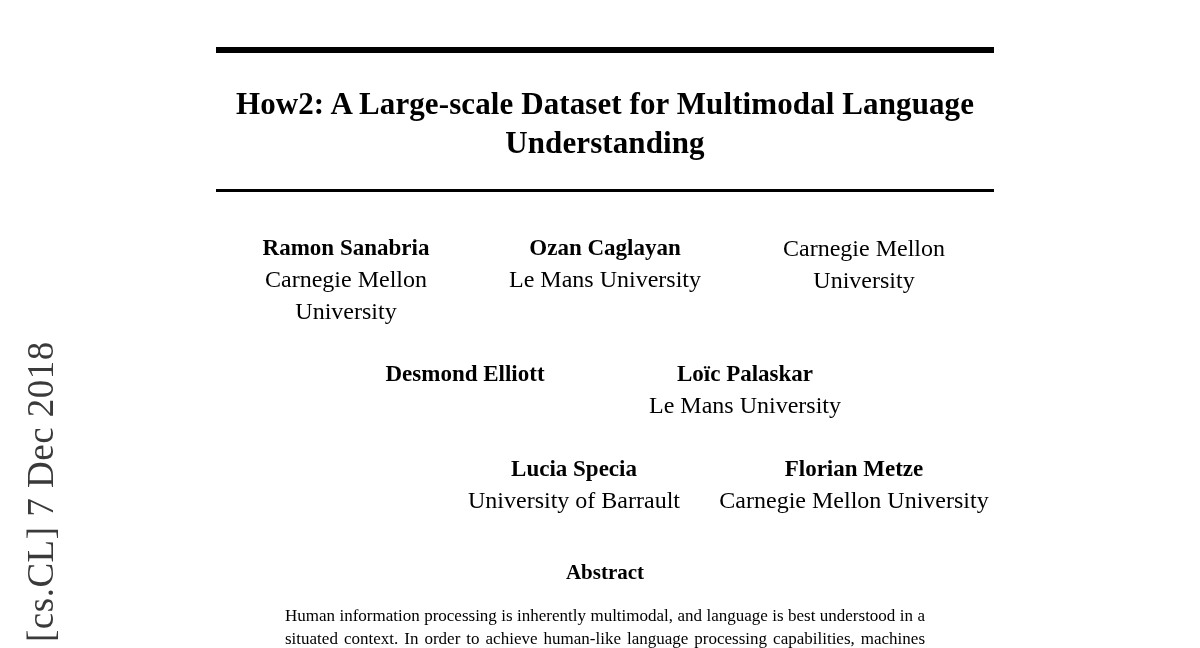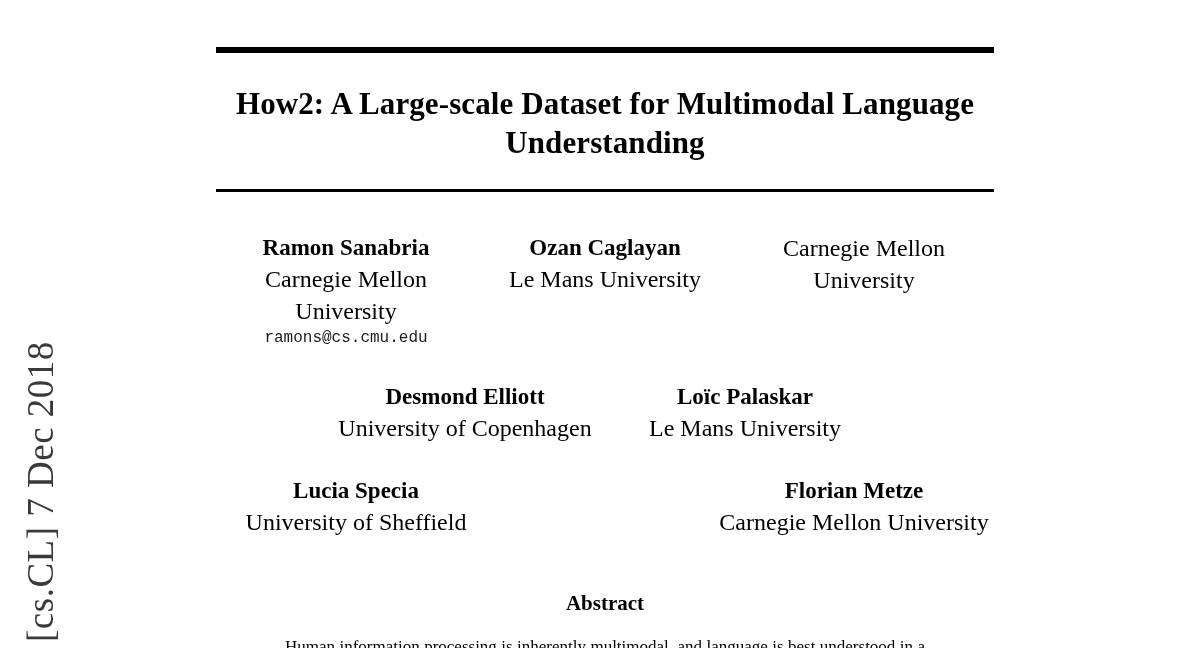--- a/index.html
+++ b/index.html
@@ -83,21 +83,21 @@
     margin-top: 40px;
   }
   .author-row {
     display: flex;
     justify-content: center;
     width: 778px;
   }
   .author-row.row1 .author-block { width: 259px; }
   .author-row.row2 { justify-content: center; }
   .author-row.row2 .author-block { width: 280px; }
-  .author-row.row3 { justify-content: space-between; }
+  .author-row.row3 { justify-content: flex-end; }
   .author-row.row3 .author-block { width: 280px; }
 
   .author-block {
     text-align: center;
     margin-bottom: 19px;
   }
   .author-name {
     font-size: 23px;
     font-weight: bold;
     line-height: 1.35;
@@ -109,21 +109,21 @@
   .author-email {
     font-family: "Liberation Mono", monospace;
     font-size: 16px;
     line-height: 1.4;
     color: #1a1a1a;
   }
 
   .row2, .row3 { margin-top: 12px; }
 
   .abstract-heading {
-    margin-top: 33px;
+    margin-top: 25px;
     text-align: center;
     font-size: 21px;
     font-weight: bold;
   }
 
   .abstract-body {
     margin-top: 20px;
     width: 640px;
     margin-left: 69px;
     font-size: 17px;
@@ -149,46 +149,44 @@
     <div class="title">How2: A Large-scale Dataset for Multimodal Language Understanding</div>
 
     <div class="rule-bottom"></div>
 
     <div class="authors">
 
       <div class="author-row row1">
         <div class="author-block">
           <div class="author-name">Ramon Sanabria</div>
           <div class="author-affil">Carnegie Mellon University</div>
-          <div class="author-email">ramons@cs.cmu.edu</div>
         </div>
         <div class="author-block">
           <div class="author-name">Ozan Caglayan</div>
           <div class="author-affil">Le Mans University</div>
         </div>
         <div class="author-block">
           <div class="author-affil">Carnegie Mellon University</div>
         </div>
       </div>
 
       <div class="author-row row2">
         <div class="author-block">
           <div class="author-name">Desmond Elliott</div>
-          <div class="author-affil">University of Copenhagen</div>
         </div>
         <div class="author-block">
           <div class="author-name">Loïc Palaskar</div>
           <div class="author-affil">Le Mans University</div>
         </div>
       </div>
 
       <div class="author-row row3">
         <div class="author-block">
           <div class="author-name">Lucia Specia</div>
-          <div class="author-affil">University of Sheffield</div>
+          <div class="author-affil">University of Barrault</div>
         </div>
         <div class="author-block">
           <div class="author-name">Florian Metze</div>
           <div class="author-affil">Carnegie Mellon University</div>
         </div>
       </div>
 
     </div>
 
     <div class="abstract-heading">Abstract</div>

